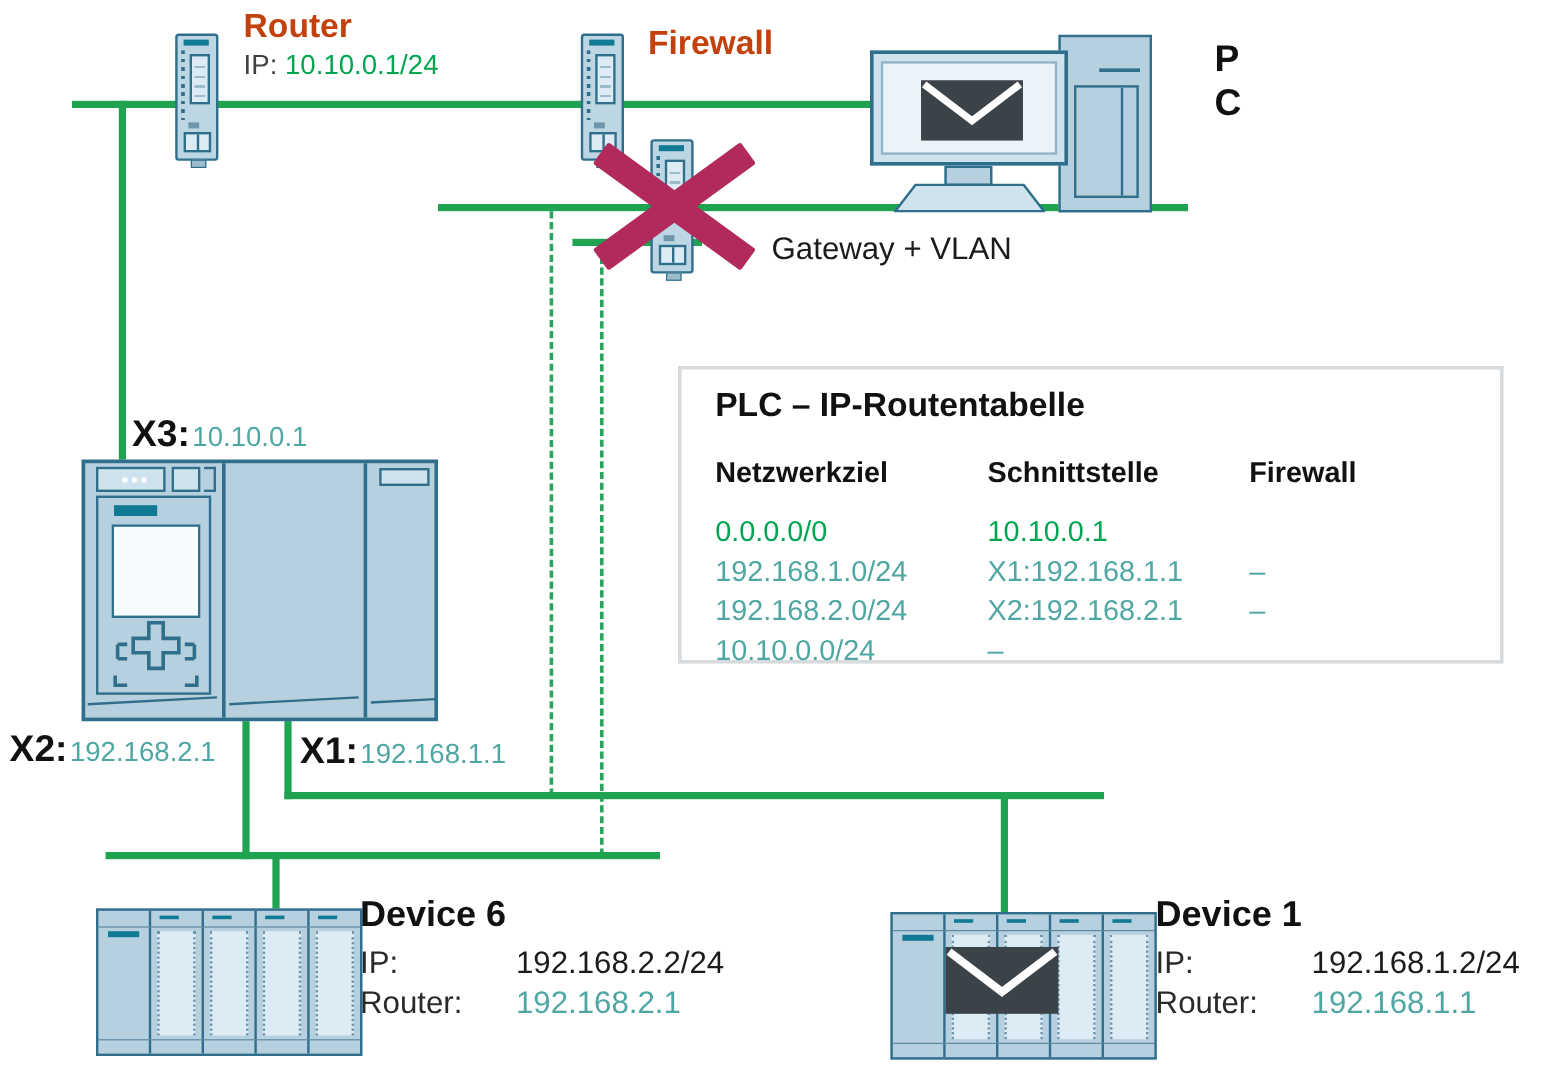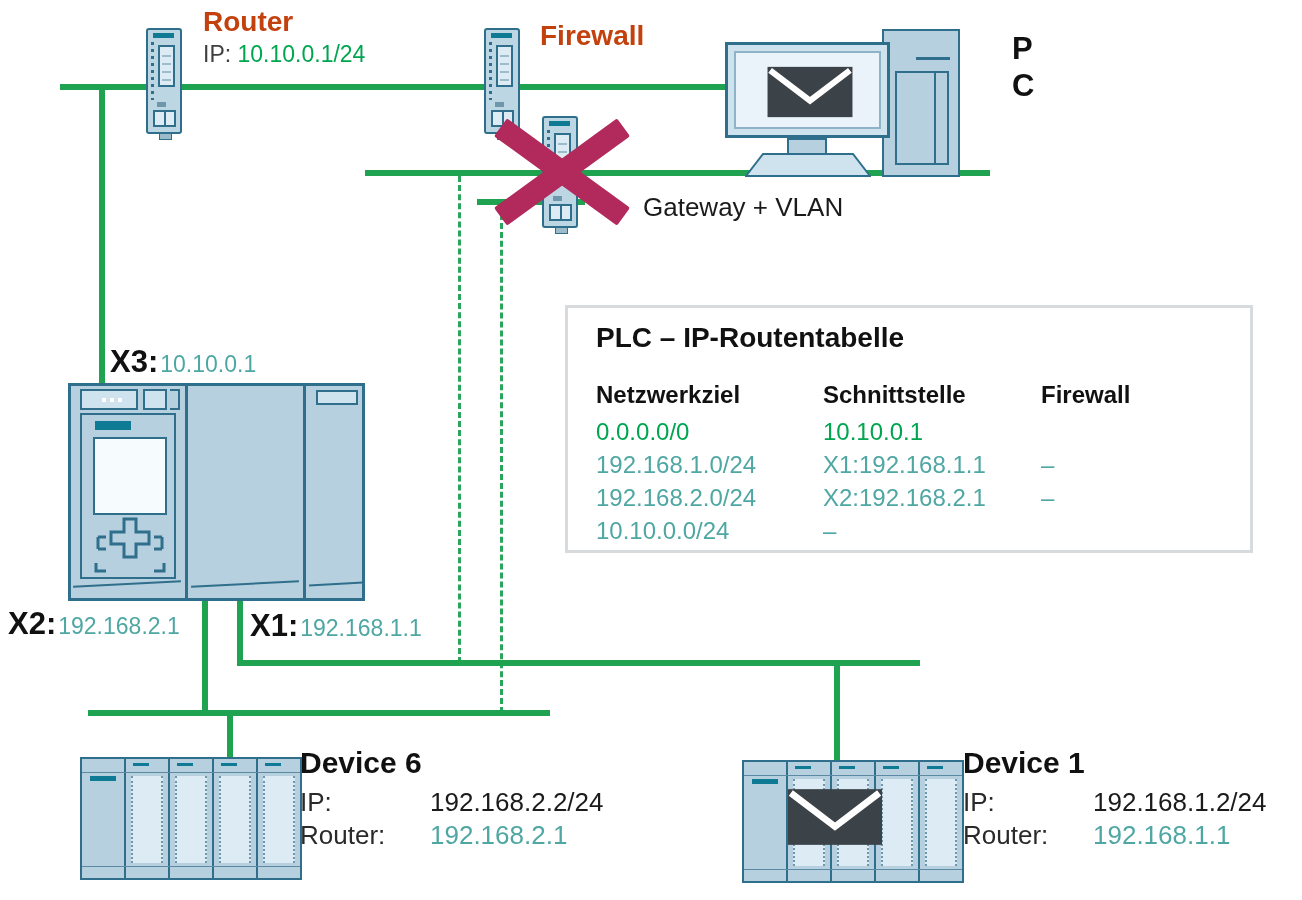--- a/index.html
+++ b/index.html
@@ -82,21 +82,21 @@
   .pc-lbl { font-size:31px; font-weight:bold; line-height:37px; color:#111; }
   .port-lbl { display:flex; align-items:baseline; }
   .port-lbl .pk { font-size:31px; font-weight:bold; color:#111; letter-spacing:0px; }
   .port-lbl .pv { font-size:23px; color:#4FA7A3; margin-left:2px; }
 
   
   .rtable { position:absolute; left:565px; top:305px; width:688px; height:248px; background:#fff; border:3px solid #D7DBDE; z-index:6; padding-left:28px; }
   .rt-title { margin-top:14px; font-size:28px; font-weight:bold; color:#111; height:34px; }
   .rt-grid { display:grid; grid-template-columns:227px 218px auto; }
   .rt-head { margin-top:25px; font-size:24px; font-weight:bold; color:#111; }
-  .rt-rows { margin-top:6px; font-size:24px; line-height:33px; }
+  .rt-rows { margin-top:18px; font-size:24px; line-height:33px; }
   .rt-row.green { color:#00A550; }
   .rt-row.teal { color:#4FA7A3; }
 
   
   .devinfo .devtitle { font-size:30px; font-weight:bold; color:#111; margin-bottom:6px; }
   .devrow { display:grid; grid-template-columns:130px auto; font-size:26px; line-height:33px; }
   .devrow .dk { color:#2A2A2A; }
   .devrow .dv-black { color:#1B1B1B; }
   .devrow .dv-teal { color:#4FA7A3; }
 </style>

